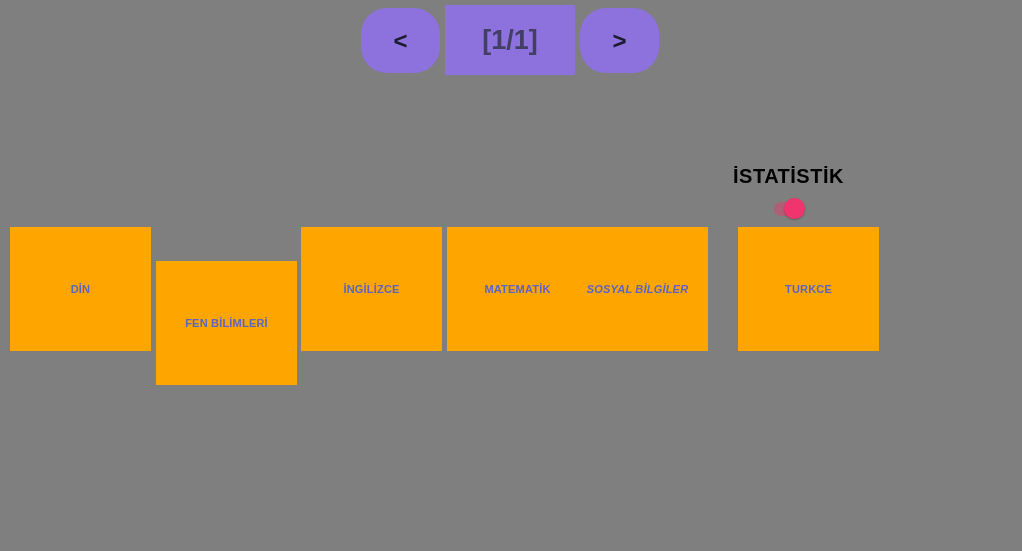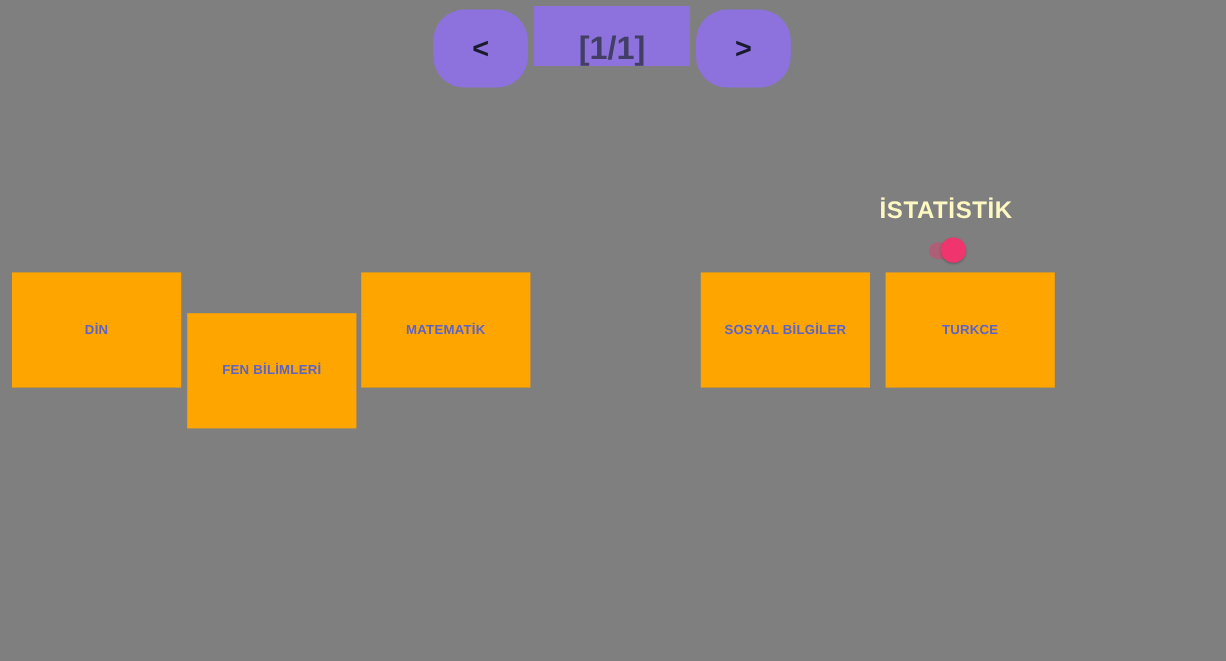--- a/index.html
+++ b/index.html
@@ -36,35 +36,35 @@
     cursor: pointer;
   }
   .pager-btn.prev { left: 361px; }
   .pager-btn.next { left: 580px; }
 
   .page-box {
     position: absolute;
     left: 445px;
     top: 5px;
     width: 130px;
-    height: 50px;
+    height: 70px;
     background: #8d72dd;
     color: #433e63;
     font-weight: bold;
     font-size: 27px;
     line-height: 70px;
     text-align: center;
   }
 
   
   .stats-label {
     position: absolute;
     left: 733px;
     top: 165px;
-    color: #fef9c3;
+    color: #000000;
     font-size: 20px;
     font-weight: bold;
     letter-spacing: 0.5px;
     white-space: nowrap;
   }
   .switch {
     position: absolute;
     left: 774px;
     top: 198px;
     width: 32px;
@@ -89,40 +89,40 @@
     border-radius: 50%;
     background: #f0356e;
     box-shadow: 0 1px 2px rgba(0,0,0,0.25);
   }
 
   
   .subject-btn {
     position: absolute;
     top: 227px;
     width: 141px;
-    height: 96px;
+    height: 124px;
     background: #ffa500;
     border: none;
     color: #5c64c6;
     font-family: "Liberation Sans", sans-serif;
     font-weight: bold;
     font-size: 11px;
     letter-spacing: 0.2px;
     text-align: center;
     line-height: 96px;
     padding: 0 4px;
     white-space: nowrap;
     cursor: pointer;
     box-sizing: border-box;
   }
   .subject-btn.s0 { left: 10px;  }
   .subject-btn.s1 { left: 156px; margin-top: 34px; }
   .subject-btn.s2 { left: 301px; }
   .subject-btn.s3 { left: 447px; }
-  .subject-btn.s4 { left: 584px; }
+  .subject-btn.s4 { left: 567px; font-style: italic; }
   .subject-btn.s5 { left: 738px; text-align: center; }
 </style>
 </head>
 <body>
 
 <div class="stage">
 
   <button class="pager-btn prev">&lt;</button>
 
   <div class="page-box">[1/1]</div>
@@ -133,20 +133,21 @@
 
   <div class="switch">
     <span class="track"></span>
     <span class="knob"></span>
   </div>
 
   <button class="subject-btn s0">DİN</button>
 
   <button class="subject-btn s1">FEN BİLİMLERİ</button>
 
-  <button class="subject-btn s2">MATEMATİK</button>
+  <button class="subject-btn s2">İNGİLİZCE</button>
 
+  <button class="subject-btn s3">MATEMATİK</button>
 
   <button class="subject-btn s4">SOSYAL BİLGİLER</button>
 
   <button class="subject-btn s5">TURKCE</button>
 
 </div>
 
 </body></html>

